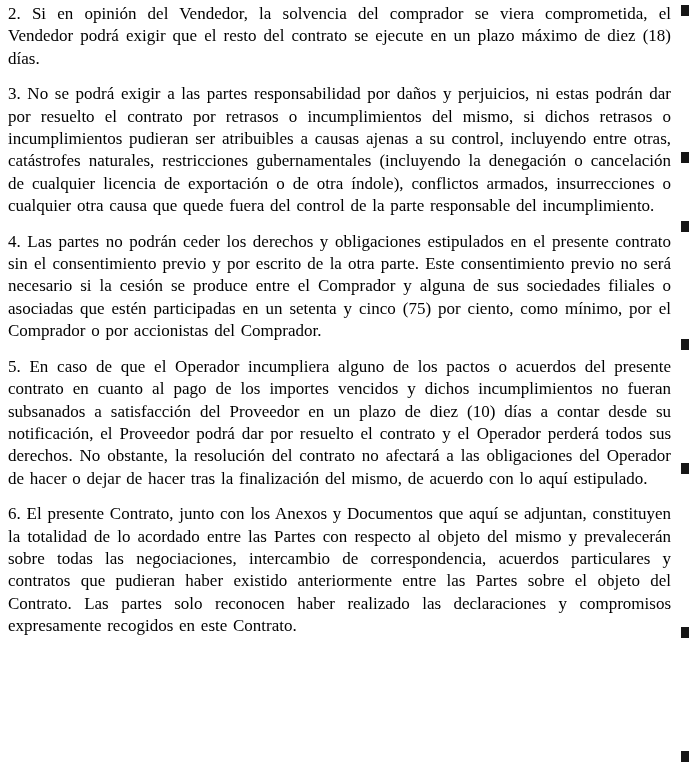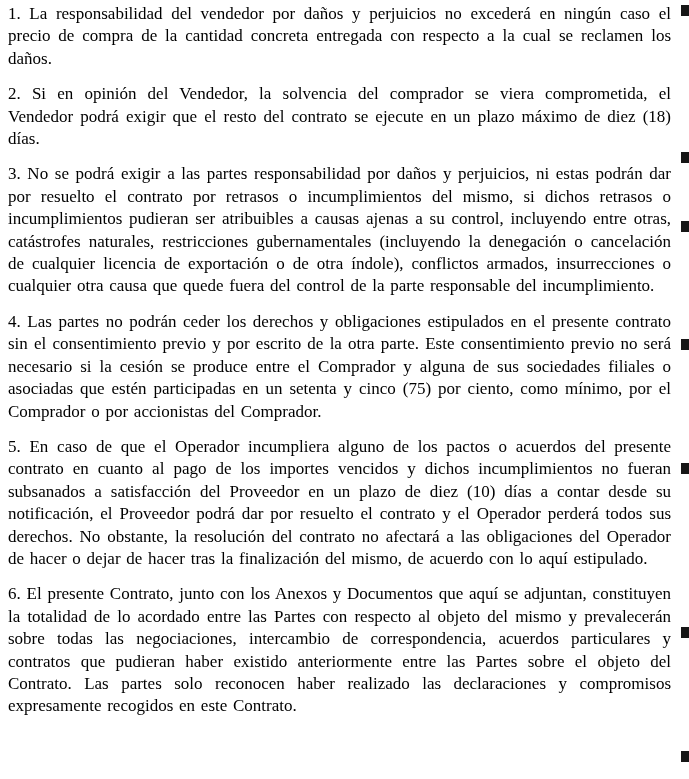--- a/index.html
+++ b/index.html
@@ -31,21 +31,20 @@
     width: 8px;
     height: 11px;
     background: #161616;
   }
 </style>
 </head>
 <body>
 
 <div class="page">
 
-  <p class="contract-paragraph">1. La responsabilidad del vendedor por daños y perjuicios no excederá en ningún caso el precio de compra de la cantidad concreta entregada con respecto a la cual se reclamen los daños.</p>
 
   <p class="contract-paragraph">2. Si en opinión del Vendedor, la solvencia del comprador se viera comprometida, el Vendedor podrá exigir que el resto del contrato se ejecute en un plazo máximo de diez (18) días.</p>
 
   <p class="contract-paragraph">3. No se podrá exigir a las partes responsabilidad por daños y perjuicios, ni estas podrán dar por resuelto el contrato por retrasos o incumplimientos del mismo, si dichos retrasos o incumplimientos pudieran ser atribuibles a causas ajenas a su control, incluyendo entre otras, catástrofes naturales, restricciones gubernamentales (incluyendo la denegación o cancelación de cualquier licencia de exportación o de otra índole), conflictos armados, insurrecciones o cualquier otra causa que quede fuera del control de la parte responsable del incumplimiento.</p>
 
   <p class="contract-paragraph">4. Las partes no podrán ceder los derechos y obligaciones estipulados en el presente contrato sin el consentimiento previo y por escrito de la otra parte. Este consentimiento previo no será necesario si la cesión se produce entre el Comprador y alguna de sus sociedades filiales o asociadas que estén participadas en un setenta y cinco (75) por ciento, como mínimo, por el Comprador o por accionistas del Comprador.</p>
 
   <p class="contract-paragraph">5. En caso de que el Operador incumpliera alguno de los pactos o acuerdos del presente contrato en cuanto al pago de los importes vencidos y dichos incumplimientos no fueran subsanados a satisfacción del Proveedor en un plazo de diez (10) días a contar desde su notificación, el Proveedor podrá dar por resuelto el contrato y el Operador perderá todos sus derechos. No obstante, la resolución del contrato no afectará a las obligaciones del Operador de hacer o dejar de hacer tras la finalización del mismo, de acuerdo con lo aquí estipulado.</p>
 
   <p class="contract-paragraph">6. El presente Contrato, junto con los Anexos y Documentos que aquí se adjuntan, constituyen la totalidad de lo acordado entre las Partes con respecto al objeto del mismo y prevalecerán sobre todas las negociaciones, intercambio de correspondencia, acuerdos particulares y contratos que pudieran haber existido anteriormente entre las Partes sobre el objeto del Contrato. Las partes solo reconocen haber realizado las declaraciones y compromisos expresamente recogidos en este Contrato.</p>

